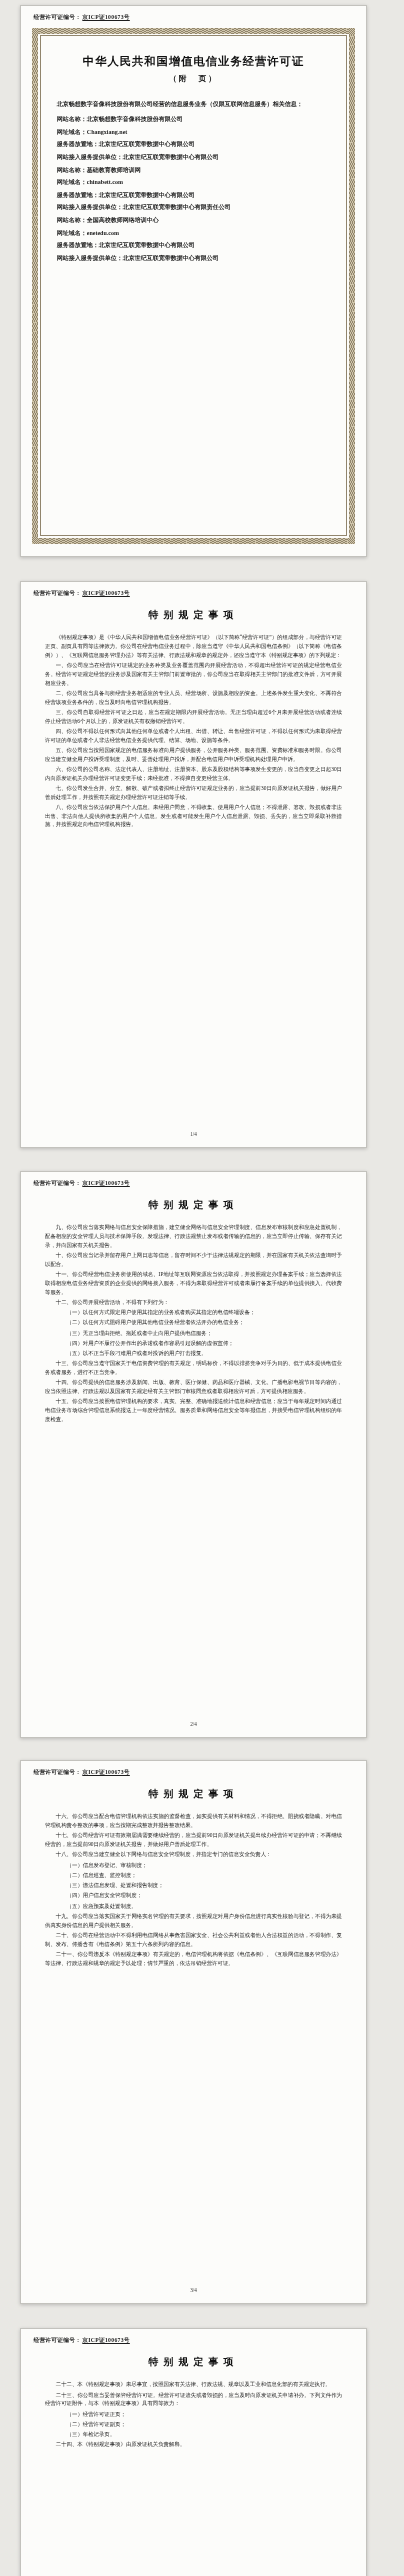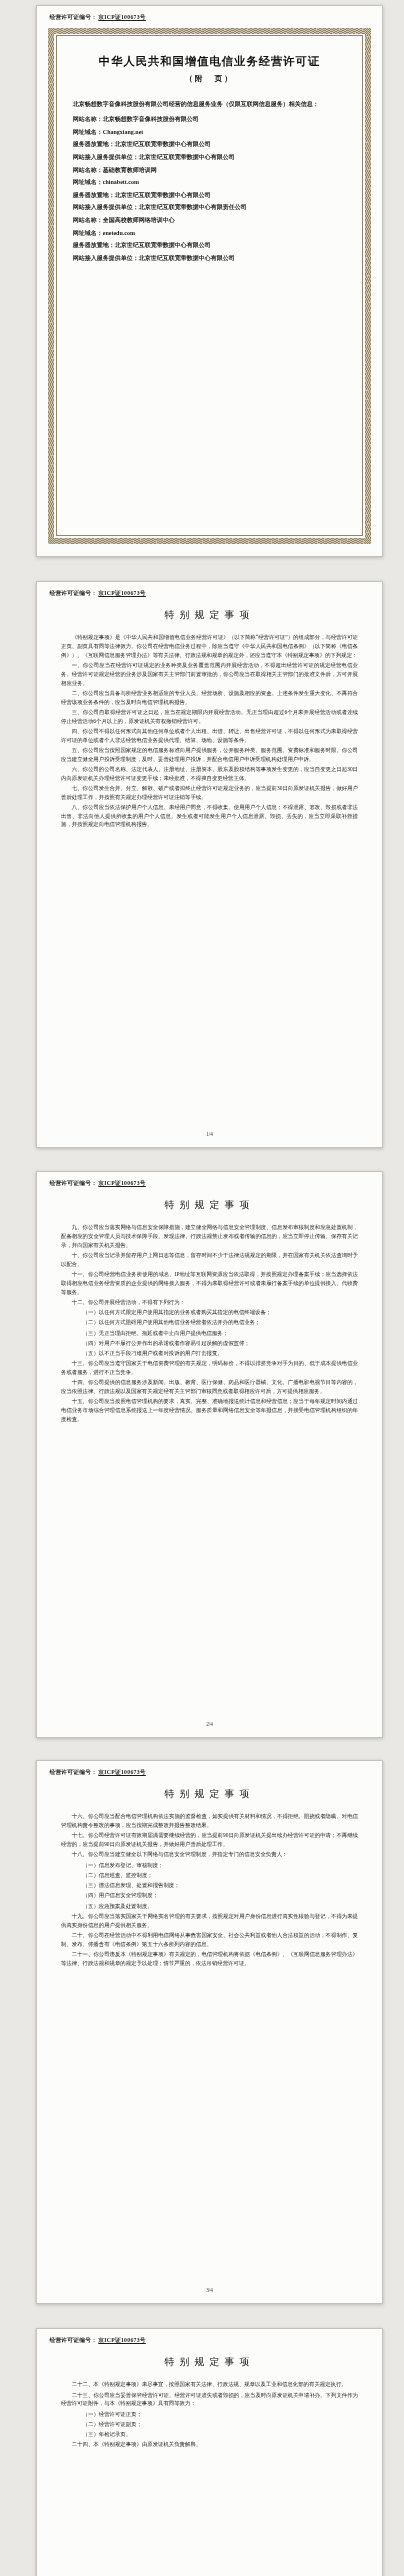--- a/index.html
+++ b/index.html
@@ -1,21 +1,21 @@
 <!DOCTYPE html>
 <html style="font-size:8.2px"><head>
 <meta charset="utf-8">
 <style>
   * { box-sizing: border-box; margin: 0; padding: 0; }
   html,body { width: 405px; background: #e9e8e4; }
   body { font-family: "Liberation Serif", "DejaVu Serif", serif; }
   .canvas { position: relative; width: 405px; height: 2873px; overflow: hidden; }
 
   .page {
-    position: absolute; left: 36px; width: 347px;
+    position: absolute; left: 20px; width: 347px;
     background: #fcfcfa; border: 0.5px solid #c3c2bd;
     box-shadow: 0 1px 3.6px rgba(0,0,0,.20);
   }
 
   .page-header {
     position: absolute; top: 7.7px; left: 12.4px;
     font-size: 5.7px; font-weight: bold; color: #1d1d1d; letter-spacing: 0.3px;
     z-index: 3;
   }
   .page-header .lic-no { text-decoration: underline; margin-left: 1px; }
@@ -43,21 +43,21 @@
     margin-top: 14.4px; color: #222; text-align: justify;
   }
   .license-fields { margin-top: 3.1px; }
   .license-fields p {
     font-size: 6px; font-weight: bold; line-height: 2.1;
     color: #222; text-align: left;
   }
 
   
   .sp-title {
-    text-align: center; font-size: 9.8px; font-weight: normal;
+    text-align: center; font-size: 9.8px; font-weight: bold;
     letter-spacing: 5.2px; padding-top: 27px; color: #101010;
   }
   .sp-body { margin: 11.3px 24px 0; }
   .para {
     font-size: 5.4px; line-height: 1.62; text-align: justify;
     text-indent: 2em; color: #1b1b1b; margin-bottom: 1.5px;
   }
   .para.sub { padding-left: 2em; }
   .page-no {
     position: absolute; bottom: 10.3px; left: 0; right: 0;

